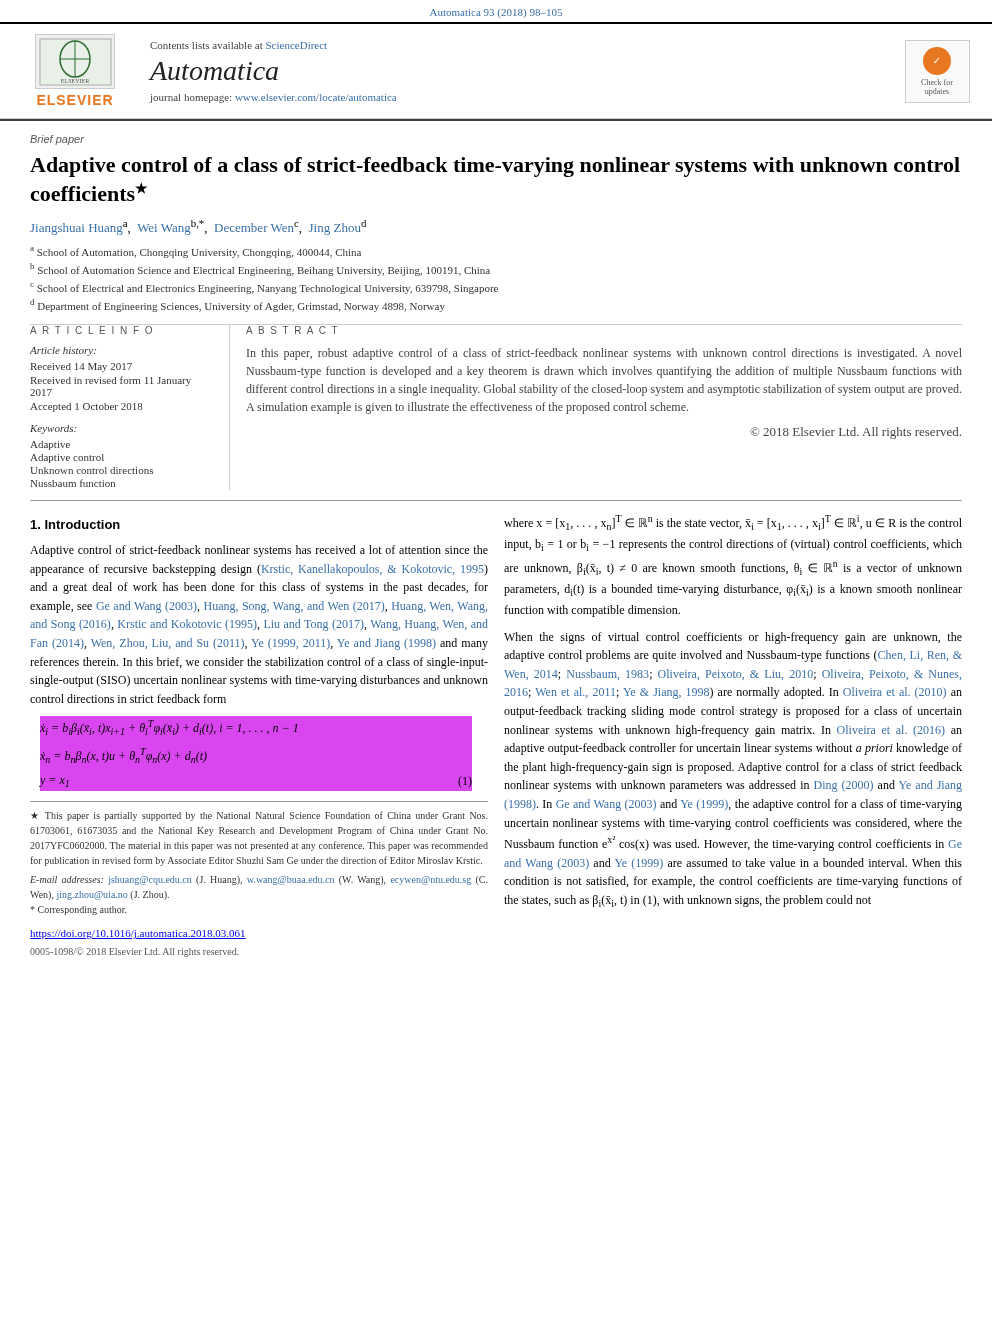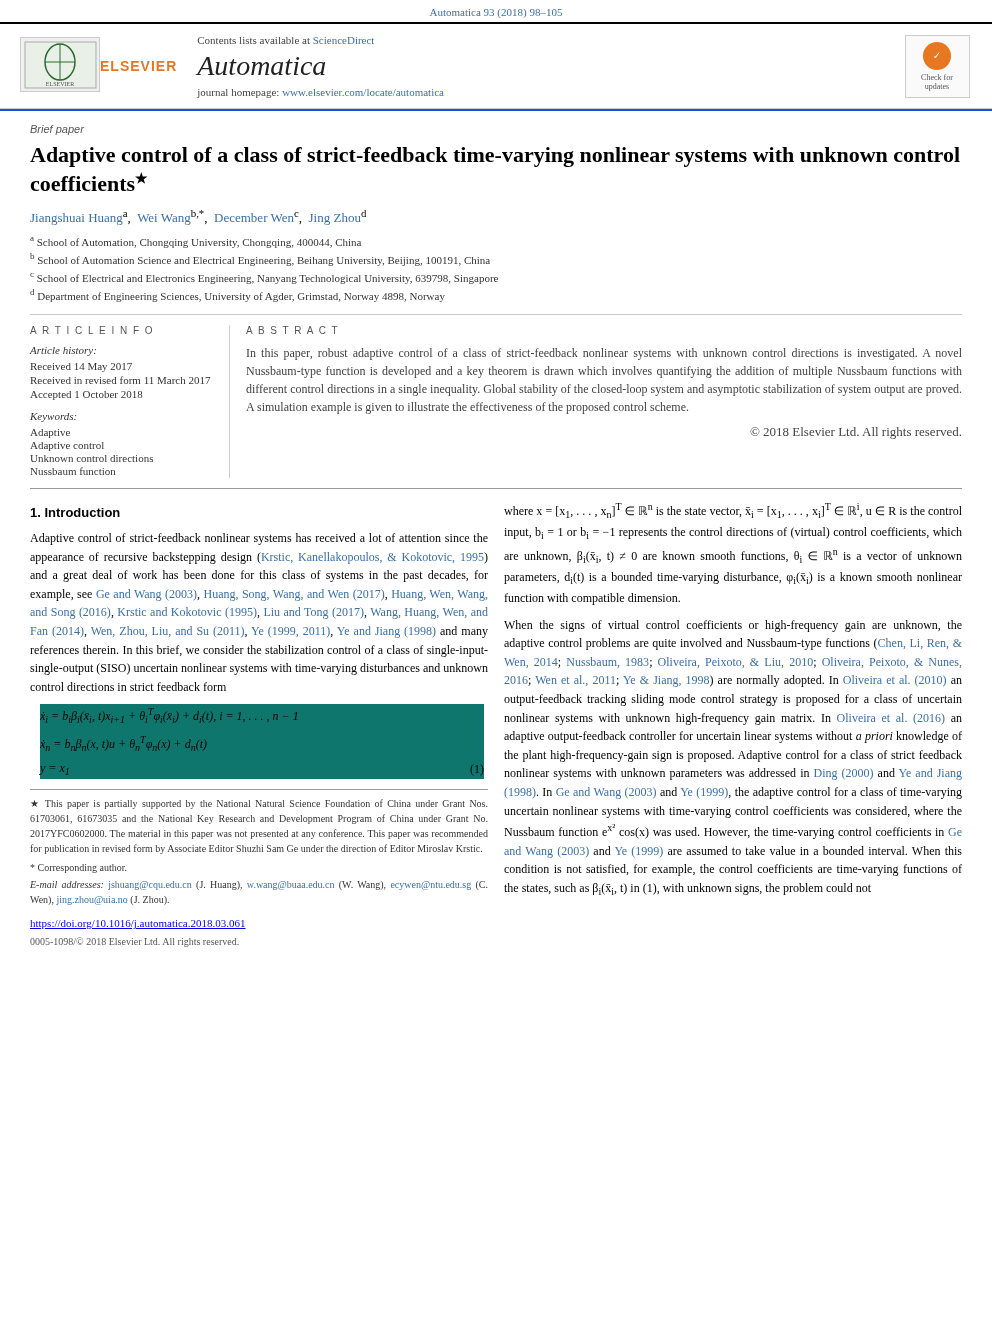--- a/index.html
+++ b/index.html
@@ -20,21 +20,21 @@
     .journal-header {
       display: flex;
       align-items: center;
       border-top: 2px solid #000;
       border-bottom: 1px solid #ccc;
       padding: 10px 20px;
       gap: 20px;
     }
     .elsevier-logo {
       display: flex;
-      flex-direction: row;
+      flex-direction: column;
       align-items: center;
       min-width: 110px;
     }
     .elsevier-logo .logo-top {
       width: 80px;
       height: 55px;
       background: #f0f0f0;
       border: 1px solid #ccc;
       display: flex;
       align-items: center;
@@ -100,21 +100,21 @@
       background: #e87722;
       margin: 0 auto 3px auto;
       display: flex;
       align-items: center;
       justify-content: center;
       color: #fff;
       font-size: 10px;
     }
     .main-content {
       padding: 12px 30px 12px 30px;
-      border-top: 2px solid #1d4ed8;
+      border-top: 2px solid #404040;
     }
     .brief-paper-label {
       font-family: Arial, sans-serif;
       font-size: 11px;
       color: #555;
       font-style: italic;
       margin-bottom: 6px;
     }
     .article-title-row {
       display: flex;
@@ -148,21 +148,21 @@
       margin-bottom: 10px;
       line-height: 1.5;
     }
     .affiliation-block sup {
       font-size: 9px;
     }
     .two-col-section {
       display: flex;
       gap: 16px;
       border-top: 1px solid #ccc;
-      padding-top: 10px;
+      padding-top: 0;
       margin-bottom: 10px;
     }
     .article-info-col {
       width: 200px;
       min-width: 200px;
       border-right: 1px solid #ccc;
       padding-right: 14px;
       font-size: 11px;
     }
     .article-info-col .col-header {
@@ -252,22 +252,22 @@
       margin-bottom: 8px;
       font-size: 12px;
       line-height: 1.55;
       text-align: justify;
     }
     .body-para a, .body-link {
       color: #3a6fa8;
       text-decoration: none;
     }
     .math-block {
-      background: #0f766e;
-      margin: 8px 4px 8px 10px;
+      background: #d946ef;
+      margin: 8px 16px 8px 10px;
       font-size: 12px;
       font-style: italic;
       font-family: Liberation Serif, serif;
     }
     .math-row {
       display: flex;
       align-items: center;
       margin-bottom: 4px;
     }
     .math-row .eq-num {
@@ -373,21 +373,21 @@
     <div><sup>c</sup> School of Electrical and Electronics Engineering, Nanyang Technological University, 639798, Singapore</div>
     <div><sup>d</sup> Department of Engineering Sciences, University of Agder, Grimstad, Norway 4898, Norway</div>
   </div>
 
   <div class="two-col-section">
 
     <div class="article-info-col">
       <div class="col-header">A R T I C L E   I N F O</div>
       <div class="article-history-label">Article history:</div>
       <div class="article-history-item">Received 14 May 2017</div>
-      <div class="article-history-item">Received in revised form 11 March 2017</div>
+      <div class="article-history-item">Received in revised form 11 January 2017</div>
       <div class="article-history-item">Accepted 1 October 2018</div>
       <div class="keywords-label">Keywords:</div>
       <div class="keyword-item">Adaptive</div>
       <div class="keyword-item">Adaptive control</div>
       <div class="keyword-item">Unknown control directions</div>
       <div class="keyword-item">Nussbaum function</div>
     </div>
 
     <div class="abstract-col">
       <div class="col-header">A B S T R A C T</div>
@@ -417,24 +417,24 @@
           <span style="font-style:italic;">ẋ<sub>n</sub> = b<sub>n</sub>β<sub>n</sub>(x, t)u + θ<sub>n</sub><sup>T</sup>φ<sub>n</sub>(x) + d<sub>n</sub>(t)</span>
         </div>
         <div class="math-row">
           <span style="font-style:italic;">y = x<sub>1</sub></span>
           <span class="eq-num">(1)</span>
         </div>
       </div>
 
       <div class="footnote-section">
         <div style="margin-bottom:4px;">★ This paper is partially supported by the National Natural Science Foundation of China under Grant Nos. 61703061, 61673035 and the National Key Research and Development Program of China under Grant No. 2017YFC0602000. The material in this paper was not presented at any conference. This paper was recommended for publication in revised form by Associate Editor Shuzhi Sam Ge under the direction of Editor Miroslav Krstic.</div>
-        <div style="margin-bottom:2px;">* Corresponding author.</div>
         <div>
           <em>E-mail addresses:</em> <a class="body-link" href="#">jshuang@cqu.edu.cn</a> (J. Huang), <a class="body-link" href="#">w.wang@buaa.edu.cn</a> (W. Wang), <a class="body-link" href="#">ecywen@ntu.edu.sg</a> (C. Wen), <a class="body-link" href="#">jing.zhou@uia.no</a> (J. Zhou).
         </div>
+        <div style="margin-bottom:2px;">* Corresponding author.</div>
       </div>
 
       <div class="doi-line">
         <a href="#">https://doi.org/10.1016/j.automatica.2018.03.061</a>
       </div>
       <div class="issn-line">0005-1098/© 2018 Elsevier Ltd. All rights reserved.</div>
     </div>
 
     <div class="body-right-col">
       <div class="right-col-para">

